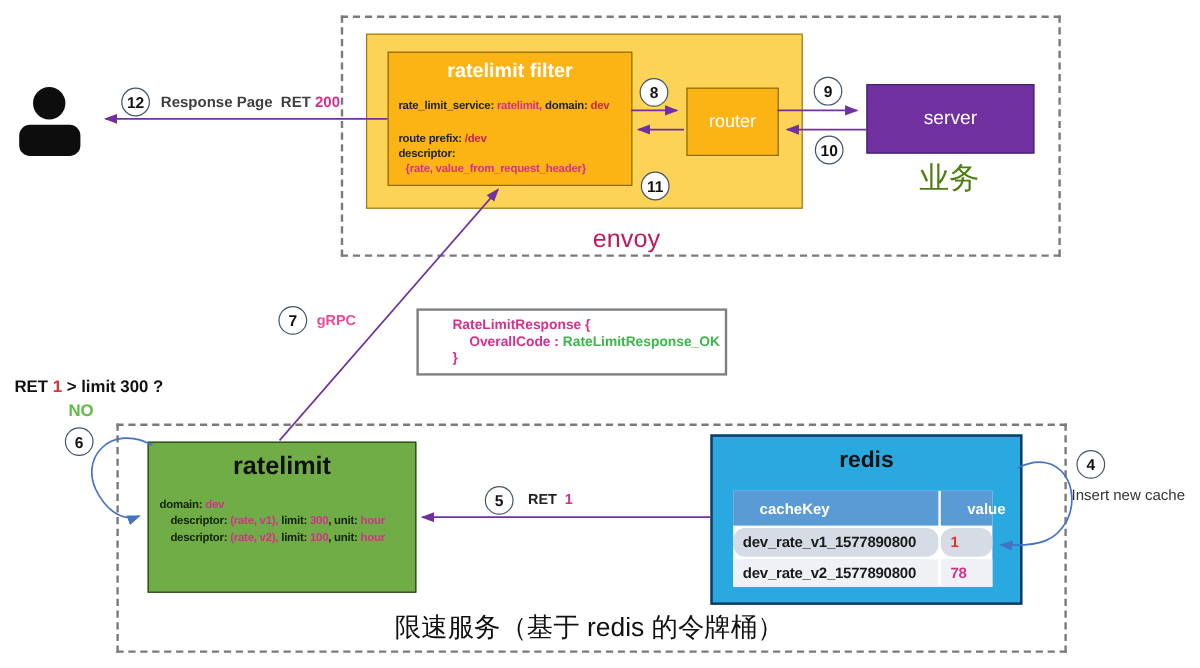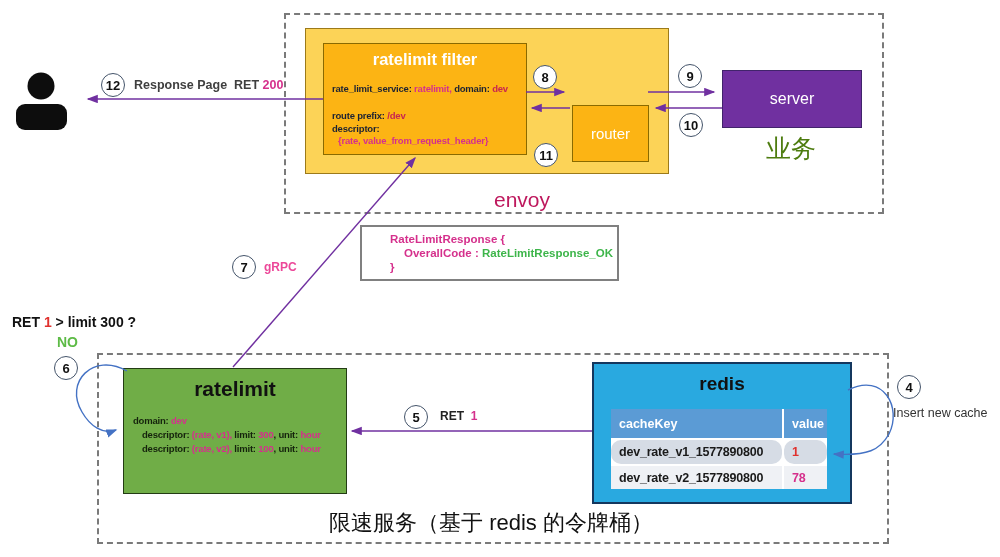--- a/index.html
+++ b/index.html
@@ -7,42 +7,42 @@
   .abs{position:absolute;}
   .pre{white-space:pre;}
 
   
   .dashed{border:2px dashed #7a7a7a;}
 
   
   .envoy-outer{left:305px;top:28px;width:362px;height:144px;background:#FCD357;border:1px solid #9c7a1a;}
   .filter-box{left:323px;top:43px;width:202px;height:110px;background:#FCB414;border:1.5px solid #8a6a00;}
   .router-box{left:572px;top:73px;width:75px;height:55px;background:#FCB414;border:1.5px solid #8a6a00;
-              display:flex;align-items:center;justify-content:center;color:#fff;font-size:15px;margin-top:32px;}
+              display:flex;align-items:center;justify-content:center;color:#fff;font-size:15px;}
   .server-box{left:722px;top:70px;width:138px;height:56px;background:#7030A0;border:1.5px solid #41246b;
               display:flex;align-items:center;justify-content:center;color:#fff;font-size:16px;}
   .green-box{left:123px;top:368px;width:222px;height:124px;background:#70AD47;border:1.5px solid #233c14;}
   .redis-box{left:592px;top:362px;width:256px;height:138px;background:#29A9E0;border:2px solid #14375e;}
-  .resp-box{left:347px;top:225px;width:255px;height:52px;background:#fff;border:2px solid #808080;margin-left:13px;}
+  .resp-box{left:347px;top:257px;width:255px;height:52px;background:#fff;border:2px solid #808080;}
 
   
   .title-white{color:#fff;font-weight:bold;font-size:16.5px;text-align:center;width:100%;}
   .dkline{font-size:9.5px;font-weight:bold;color:#1c2233;letter-spacing:-0.2px;}
   .magenta{color:#D5308C;}
   .crimson{color:#C82550;}
   .redtx{color:#E0312E;}
   .greentx{color:#3DB54A;}
 
   .badge{width:24px;height:24px;border-radius:50%;background:#fff;border:1.6px solid #44546A;
          display:flex;align-items:center;justify-content:center;font-weight:bold;font-size:13px;color:#111;box-sizing:border-box;}
 
   
   .cache-table{left:611px;top:409px;width:216px;display:grid;grid-template-columns:171px 43px;
                grid-template-rows:29px 24px 23px;gap:2px;background:#ffffff;}
-  .cache-table .hcell{background:#5B9BD5;color:#fff;font-weight:bold;font-size:12.5px;display:flex;align-items:center;padding-left:8px;}
+  .cache-table .hcell{background:#5B9BD5;color:#fff;font-weight:bold;font-size:12.5px;display:flex;align-items:center;padding-left:22px;}
   .cache-table .r1{background:#D6DCE5;border-radius:10px;}
   .cache-table .r2{background:#EFF1F5;}
   .cache-table .cell{font-size:12.5px;font-weight:bold;color:#1a1a1a;display:flex;align-items:center;padding-left:8px;letter-spacing:-0.2px;}
 
   svg.overlay{position:absolute;left:0;top:0;width:1000px;height:557px;pointer-events:none;z-index:5;}
 </style>
 </head>
 <body>
 
 <div id="canvas">

